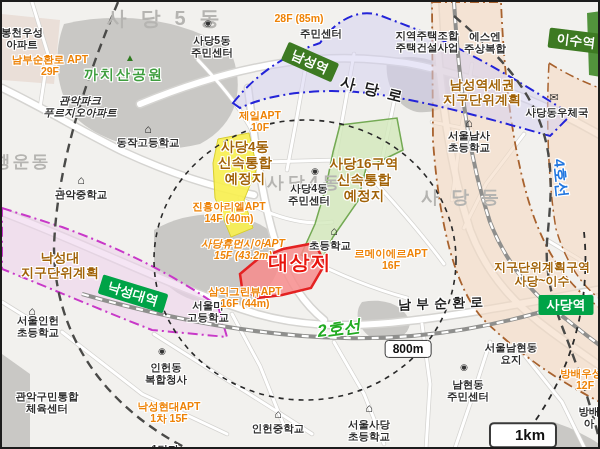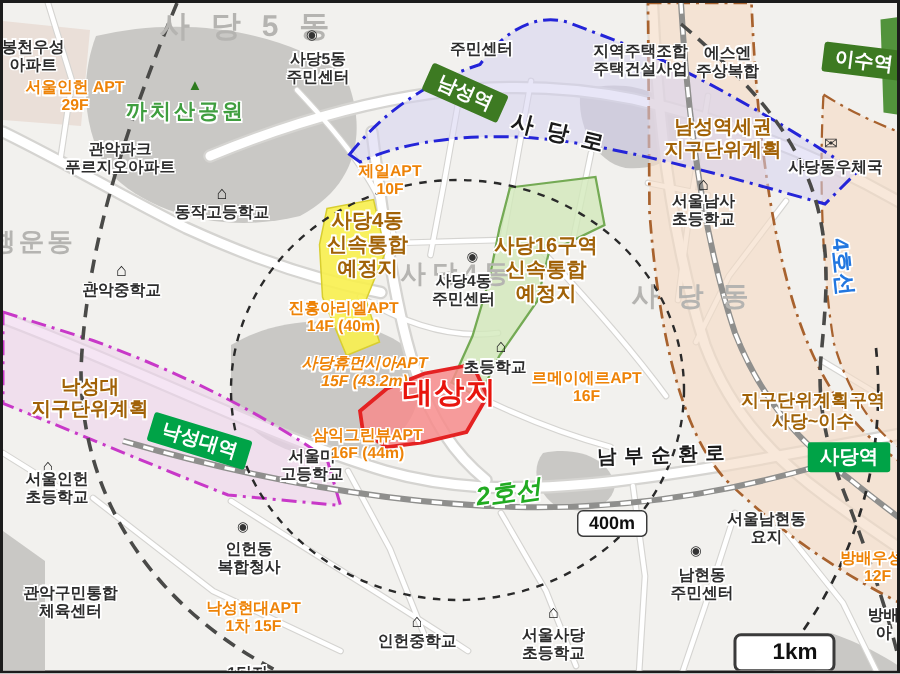--- a/index.html
+++ b/index.html
@@ -149,21 +149,21 @@
       <div class="lbl micon dot" style="left: 206px; top: 21px; font-size: 9px; transform: translate(-50%, -50%);">◉</div>
       <div class="lbl micon dot" style="left: 313px; top: 169px; font-size: 9px; transform: translate(-50%, -50%);">◉</div>
       <div class="lbl micon dot" style="left: 160px; top: 349px; font-size: 9px; transform: translate(-50%, -50%);">◉</div>
       <div class="lbl micon dot" style="left: 462px; top: 365px; font-size: 9px; transform: translate(-50%, -50%);">◉</div>
       <div class="lbl micon post" style="left: 552px; top: 95px; font-size: 11px; transform: translate(-50%, -50%);">✉</div>
       <div class="lbl micon tree" style="left: 128px; top: 56px; font-size: 10px; transform: translate(-50%, -50%);">▲</div>
       <div class="lbl lm halo" style="left: 20px; top: 36px; transform: translate(-50%, -50%);">
         <div>봉천우성</div>
         <div>아파트</div>
       </div>
-      <div class="lbl lm halo" style="left: 78px; top: 104px; transform: translate(-50%, -50%);">
+      <div class="lbl lm halo" style="left: 78px; top: 104px; transform: translate(-50%, -50%); font-style: italic;">
         <div>관악파크</div>
         <div>푸르지오아파트</div>
       </div>
       <div class="lbl lm halo" style="left: 146px; top: 140px; transform: translate(-50%, -50%);">
         <div>동작고등학교</div>
       </div>
       <div class="lbl lm halo" style="left: 210px; top: 44px; transform: translate(-50%, -50%);">
         <div>사당5동</div>
         <div>주민센터</div>
       </div>
@@ -227,24 +227,25 @@
         <div>고등학교</div>
       </div>
       <div class="lbl lm halo" style="left: 587px; top: 415px; transform: translate(-50%, -50%);">
         <div>방배</div>
         <div>아</div>
       </div>
       <div class="lbl lm halo" style="left: 163px; top: 447px; transform: translate(-50%, -50%);">
         <div>1단지</div>
       </div>
       <div class="lbl apt halo" style="left: 48px; top: 63px; transform: translate(-50%, -50%);">
-        <div>서울인헌 APT</div>
+        <div>남부순환로 APT</div>
         <div>29F</div>
       </div>
       <div class="lbl apt halo" style="left: 297px; top: 16px; transform: translate(-50%, -50%);">
+        <div>28F (85m)</div>
       </div>
       <div class="lbl apt halo" style="left: 258px; top: 119px; transform: translate(-50%, -50%);">
         <div>제일APT</div>
         <div>10F</div>
       </div>
       <div class="lbl apt halo" style="left: 227px; top: 210px; transform: translate(-50%, -50%);">
         <div>진흥아리엘APT</div>
         <div>14F (40m)</div>
       </div>
       <div class="lbl apt halo" style="left: 241px; top: 247px; transform: translate(-50%, -50%); font-style: italic;">
@@ -290,17 +291,17 @@
         <div>예정지</div>
       </div>
       <div class="lbl road halo" style="left: 374px; top: 88px; font-size: 15px; letter-spacing: 9px; transform: translate(-50%, -50%) rotate(14deg);">사당로</div>
       <div class="lbl road halo" style="left: 441px; top: 301px; font-size: 13px; letter-spacing: 5px; transform: translate(-50%, -50%) rotate(-2deg);">남부순환로</div>
       <div class="lbl line2 halo" style="left: 337px; top: 327px; font-size: 17px; transform: translate(-50%, -50%) rotate(-8deg);">2호선</div>
       <div class="lbl line4 halo" style="left: 559px; top: 176px; font-size: 15px; transform: translate(-50%, -50%) rotate(84deg);">4호선</div>
       <div class="lbl station dark" style="left: 308px; top: 60px; transform: translate(-50%, -50%) rotate(24deg);">남성역</div>
       <div class="lbl station dark" style="left: 574px; top: 39px; transform: translate(-50%, -50%) rotate(7deg);">이수역</div>
       <div class="lbl station bright" style="left: 131px; top: 292px; transform: translate(-50%, -50%) rotate(17deg);">낙성대역</div>
       <div class="lbl station bright" style="left: 564px; top: 303px; transform: translate(-50%, -50%);">사당역</div>
-      <div class="lbl scale" style="left: 406px; top: 347px; font-size: 12px; transform: translate(-50%, -50%);">400m</div>
+      <div class="lbl scale" style="left: 406px; top: 347px; font-size: 12px; transform: translate(-50%, -50%);">800m</div>
       <div class="lbl scale big" style="left: 521px; top: 433px; font-size: 15px; transform: translate(-50%, -50%); padding-left: 24px;">1km</div>
       <div class="lbl target halo" style="left: 298px; top: 261px; font-size: 20px; transform: translate(-50%, -50%);">대상지</div>
     </div>
 </div>
 
 </body></html>

